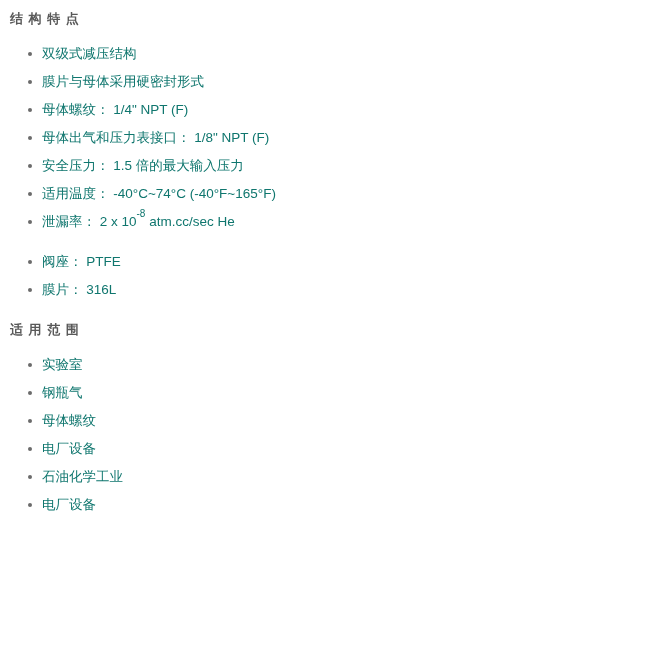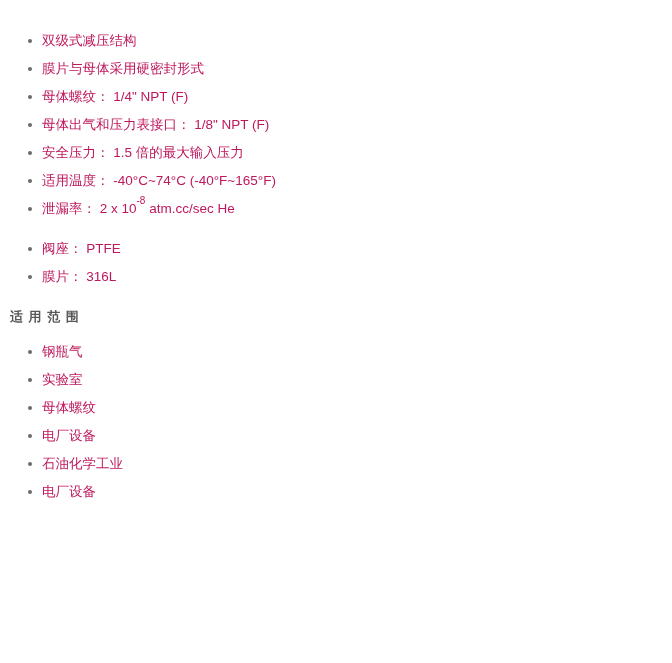--- a/index.html
+++ b/index.html
@@ -26,21 +26,21 @@
   .section { margin-top: 0; }
   .section + .section { margin-top: 26px; }
   ul.bullet-list {
     list-style: none;
     margin: 22px 0 0 0;
     padding: 0 0 0 17px;
   }
   ul.bullet-list li {
     position: relative;
     font-size: 13.5px;
-    color: #be185d;
+    color: #0f766e;
     line-height: 14px;
     padding-left: 15px;
     margin-bottom: 14px;
     white-space: nowrap;
   }
   ul.bullet-list li::before {
     content: "";
     position: absolute;
     left: 1px;
     top: 5px;
@@ -55,20 +55,21 @@
     position: relative;
     top: -4px;
   }
 </style>
 </head>
 <body>
 
 <main>
 
   <section class="section">
+    <h2 class="section-heading">结 构 特 点</h2>
     <ul class="bullet-list">
       <li>双级式减压结构</li>
       <li>膜片与母体采用硬密封形式</li>
       <li>母体螺纹： 1/4" NPT (F)</li>
       <li>母体出气和压力表接口： 1/8" NPT (F)</li>
       <li>安全压力： 1.5 倍的最大输入压力</li>
       <li>适用温度： -40°C~74°C (-40°F~165°F)</li>
       <li><span>泄漏率： 2 x 10</span><sup class="exp">-8</sup><span> atm.cc/sec He</span></li>
     </ul>
   </section>
@@ -76,22 +77,22 @@
   <section class="section">
     <ul class="bullet-list">
       <li>阀座： PTFE</li>
       <li>膜片： 316L</li>
     </ul>
   </section>
 
   <section class="section">
     <h2 class="section-heading">适 用 范 围</h2>
     <ul class="bullet-list">
+      <li>实验室</li>
       <li>钢瓶气</li>
-      <li>实验室</li>
       <li>母体螺纹</li>
       <li>电厂设备</li>
       <li>石油化学工业</li>
       <li>电厂设备</li>
     </ul>
   </section>
 
 </main>
 
 </body></html>

